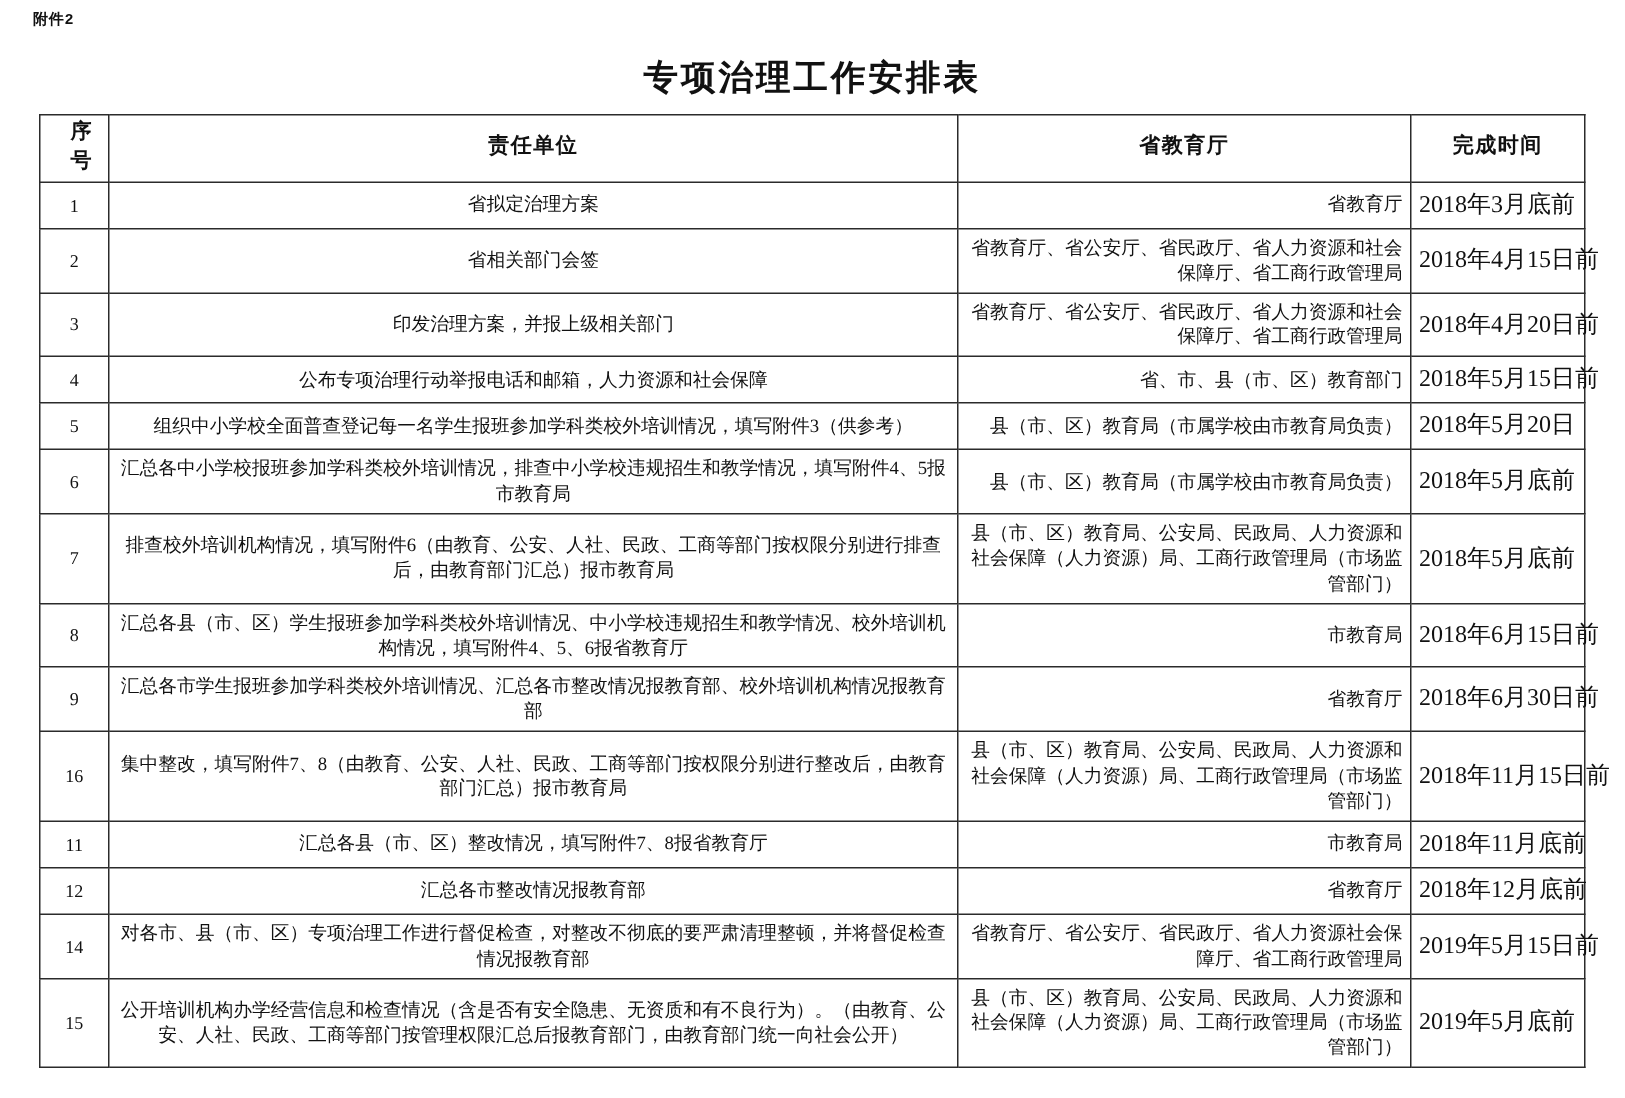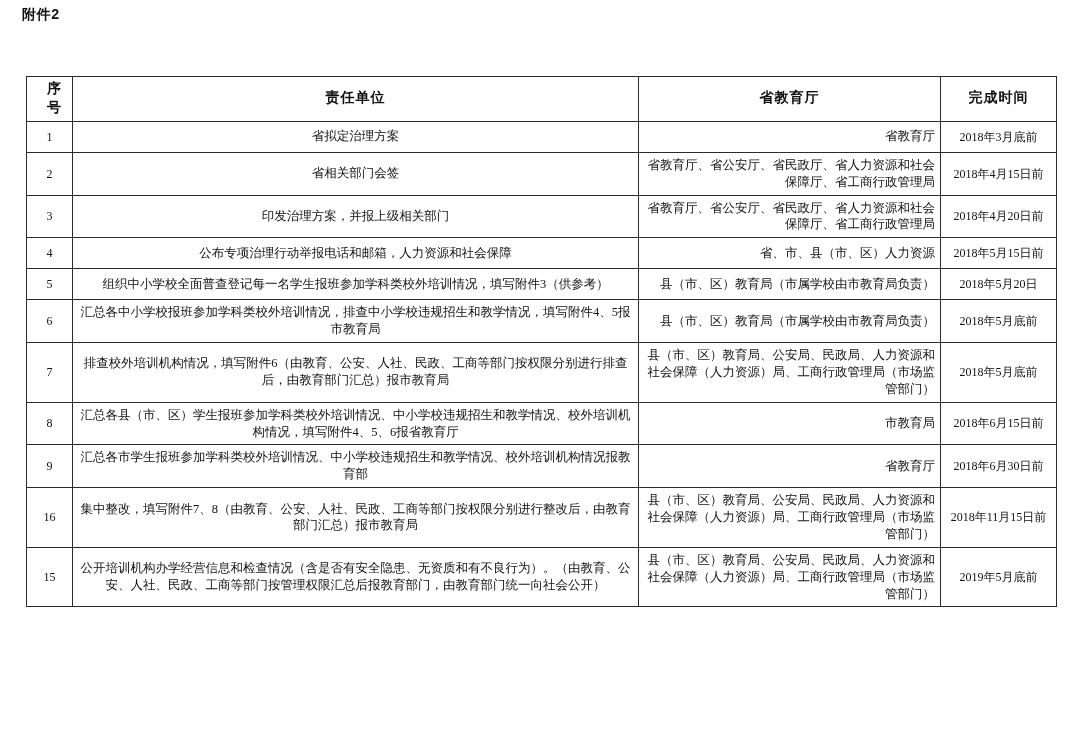--- a/index.html
+++ b/index.html
@@ -17,21 +17,21 @@
   .page {
     position: relative;
     width: 1083px;
     height: 732px;
     box-sizing: border-box;
   }
   .attachment-label {
     position: absolute;
     left: 22px;
     top: 6px;
-    font-size: 14px;
+    font-size: 10px;
     font-weight: bold;
     font-family: Liberation Mono, monospace;
     letter-spacing: 0.5px;
   }
   .doc-title {
     position: absolute;
     left: 0;
     right: 0;
     top: 36px;
     text-align: center;
@@ -78,33 +78,33 @@
   }
   td.task {
     text-align: center;
     font-size: 12.5px;
   }
   td.unit {
     text-align: right;
     font-size: 12.5px;
   }
   td.time {
-    text-align: center;
-    font-size: 12px;
+    font-size: 16px;
     white-space: nowrap;
   }
   tr.r1 td { height: 22px; }
 </style>
 </head>
 <body>
 
 <div class="page">
 
   <div class="attachment-label">附件2</div>
 
+  <div class="doc-title">专项治理工作安排表</div>
 
   <div class="table-wrap">
     <table class="sched">
       <colgroup>
         <col class="c-no">
         <col class="c-task">
         <col class="c-unit">
         <col class="c-time">
       </colgroup>
       <thead>
@@ -130,21 +130,21 @@
         </tr>
         <tr>
           <td class="no">3</td>
           <td class="task">印发治理方案，并报上级相关部门</td>
           <td class="unit">省教育厅、省公安厅、省民政厅、省人力资源和社会保障厅、省工商行政管理局</td>
           <td class="time">2018年4月20日前</td>
         </tr>
         <tr class="r1">
           <td class="no">4</td>
           <td class="task">公布专项治理行动举报电话和邮箱，人力资源和社会保障</td>
-          <td class="unit">省、市、县（市、区）人力资源</td>
+          <td class="unit">省、市、县（市、区）教育部门</td>
           <td class="time">2018年5月15日前</td>
         </tr>
         <tr class="r1">
           <td class="no">5</td>
           <td class="task">组织中小学校全面普查登记每一名学生报班参加学科类校外培训情况，填写附件3（供参考）</td>
           <td class="unit">县（市、区）教育局（市属学校由市教育局负责）</td>
           <td class="time">2018年5月20日</td>
         </tr>
         <tr>
           <td class="no">6</td>
@@ -159,30 +159,48 @@
           <td class="time">2018年5月底前</td>
         </tr>
         <tr>
           <td class="no">8</td>
           <td class="task">汇总各县（市、区）学生报班参加学科类校外培训情况、中小学校违规招生和教学情况、校外培训机构情况，填写附件4、5、6报省教育厅</td>
           <td class="unit">市教育局</td>
           <td class="time">2018年6月15日前</td>
         </tr>
         <tr>
           <td class="no">9</td>
-          <td class="task">汇总各市学生报班参加学科类校外培训情况、中小学校违规招生和教学情况、校外培训机构情况报教育部</td>
+          <td class="task">汇总各市学生报班参加学科类校外培训情况、汇总各市整改情况报教育部、校外培训机构情况报教育部</td>
           <td class="unit">省教育厅</td>
           <td class="time">2018年6月30日前</td>
         </tr>
         <tr>
           <td class="no">16</td>
           <td class="task">集中整改，填写附件7、8（由教育、公安、人社、民政、工商等部门按权限分别进行整改后，由教育部门汇总）报市教育局</td>
           <td class="unit">县（市、区）教育局、公安局、民政局、人力资源和社会保障（人力资源）局、工商行政管理局（市场监管部门）</td>
           <td class="time">2018年11月15日前</td>
         </tr>
+        <tr class="r1">
+          <td class="no">11</td>
+          <td class="task">汇总各县（市、区）整改情况，填写附件7、8报省教育厅</td>
+          <td class="unit">市教育局</td>
+          <td class="time">2018年11月底前</td>
+        </tr>
+        <tr class="r1">
+          <td class="no">12</td>
+          <td class="task">汇总各市整改情况报教育部</td>
+          <td class="unit">省教育厅</td>
+          <td class="time">2018年12月底前</td>
+        </tr>
+        <tr>
+          <td class="no">14</td>
+          <td class="task">对各市、县（市、区）专项治理工作进行督促检查，对整改不彻底的要严肃清理整顿，并将督促检查情况报教育部</td>
+          <td class="unit">省教育厅、省公安厅、省民政厅、省人力资源社会保障厅、省工商行政管理局</td>
+          <td class="time">2019年5月15日前</td>
+        </tr>
         <tr>
           <td class="no">15</td>
           <td class="task">公开培训机构办学经营信息和检查情况（含是否有安全隐患、无资质和有不良行为）。（由教育、公安、人社、民政、工商等部门按管理权限汇总后报教育部门，由教育部门统一向社会公开）</td>
           <td class="unit">县（市、区）教育局、公安局、民政局、人力资源和社会保障（人力资源）局、工商行政管理局（市场监管部门）</td>
           <td class="time">2019年5月底前</td>
         </tr>
 
       </tbody>
     </table>
   </div>

